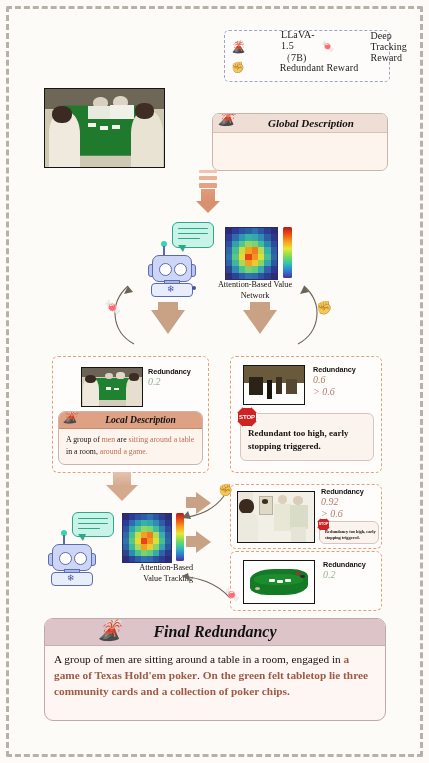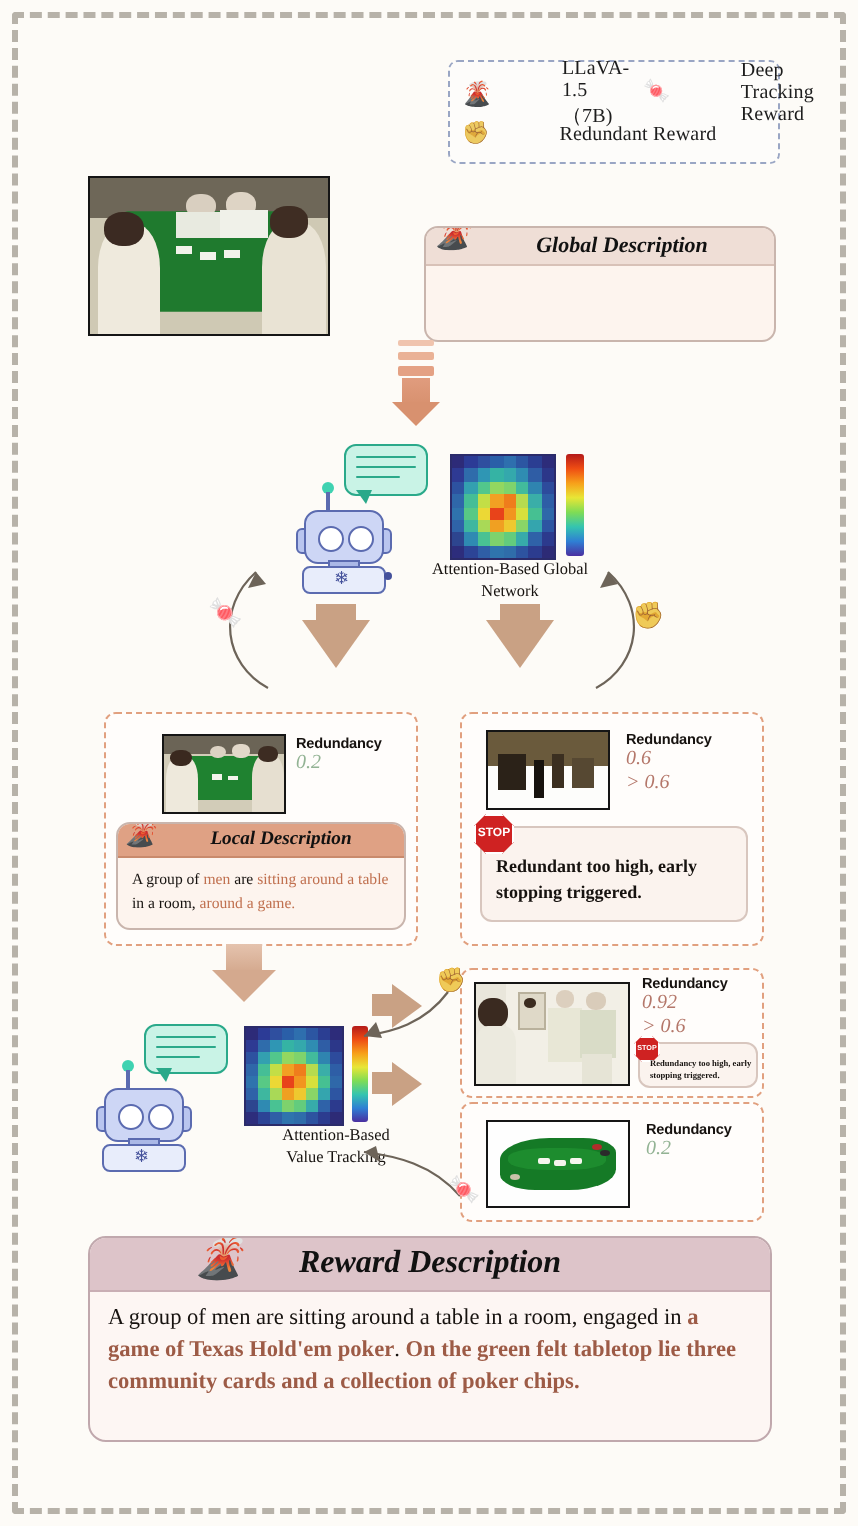--- a/index.html
+++ b/index.html
@@ -244,21 +244,21 @@
       <div style="background:#2f5ea6"></div>
       <div style="background:#2f74ad"></div>
       <div style="background:#2f6daa"></div>
       <div style="background:#2d53a0"></div>
       <div style="background:#2c3c8f"></div>
       <div style="background:#2d2b76"></div>
   </div>
   <div class="cbar" style="left:283px;top:227px;width:9px;height:51px;"></div>
 
   <div class="net-label" style="left:196px;top:280px;width:118px;">
-    <span>Attention-Based Global</span><br>
+    <span>Attention-Based Value</span><br>
     <span>Network</span>
   </div>
 
   <svg style="position:absolute;left:96px;top:276px;width:240px;height:72px;">
     <path d="M38,68 C16,56 12,28 32,10" stroke="#6d6459" stroke-width="1.1" fill="none"></path>
     <polygon points="32,10 28,18 37,16" fill="#6d6459"></polygon>
     <path d="M202,68 C224,56 228,28 208,10" stroke="#6d6459" stroke-width="1.1" fill="none"></path>
     <polygon points="208,10 204,18 213,16" fill="#6d6459"></polygon>
   </svg>
   <span class="ico ico-candy" style="position:absolute;left:104px;top:301px;font-size:14px;">🍬</span>
@@ -449,21 +449,21 @@
       <div style="background:#2c4496"></div>
       <div style="background:#2f5ea6"></div>
       <div style="background:#2f74ad"></div>
       <div style="background:#2f6daa"></div>
       <div style="background:#2d53a0"></div>
       <div style="background:#2c3c8f"></div>
       <div style="background:#2d2b76"></div>
   </div>
   <div class="cbar" style="left:176px;top:513px;width:8px;height:48px;"></div>
 
-  <div class="net-label" style="left:118px;top:563px;width:100px;">
+  <div class="net-label" style="left:93px;top:563px;width:100px;text-align:right;">
     <span>Attention-Based</span><br>
     <span>Value Tracking</span>
   </div>
 
   <svg style="position:absolute;left:152px;top:486px;width:80px;height:40px;">
     <path d="M72,10 C60,26 44,30 30,32" stroke="#6d6459" stroke-width="1.1" fill="none"></path>
     <polygon points="30,32 39,33 36,25" fill="#6d6459"></polygon>
   </svg>
   <span class="ico ico-fist" style="position:absolute;left:218px;top:484px;font-size:12px;filter:grayscale(.3);">✊</span>
 
@@ -474,18 +474,18 @@
   <span class="ico ico-candy" style="position:absolute;left:224px;top:588px;font-size:13px;">🍬</span>
 
   <div style="position:absolute;left:196px;top:492px;width:0;height:0;border-top:11px solid transparent;border-bottom:11px solid transparent;border-left:15px solid #c9a184;"></div>
   <div style="position:absolute;left:186px;top:497px;width:12px;height:11px;background:#c9a184;"></div>
   <div style="position:absolute;left:196px;top:531px;width:0;height:0;border-top:11px solid transparent;border-bottom:11px solid transparent;border-left:15px solid #c9a184;"></div>
   <div style="position:absolute;left:186px;top:536px;width:12px;height:11px;background:#c9a184;"></div>
 
   <div class="desc-card" id="final-card">
     <div class="desc-head">
       <span class="head-ico">🌋</span>
-      <span>Reward Description</span>
+      <span>Final Redundancy</span>
     </div>
     <div class="desc-body"><span>A group of men are sitting around a table in a room, engaged in </span><span class="hl-final">a game of Texas Hold'em poker</span><span>. </span><span class="hl-final">On the green felt tabletop lie three community cards and a collection of poker chips.</span></div>
   </div>
 
 </div>
 
 </body></html>

